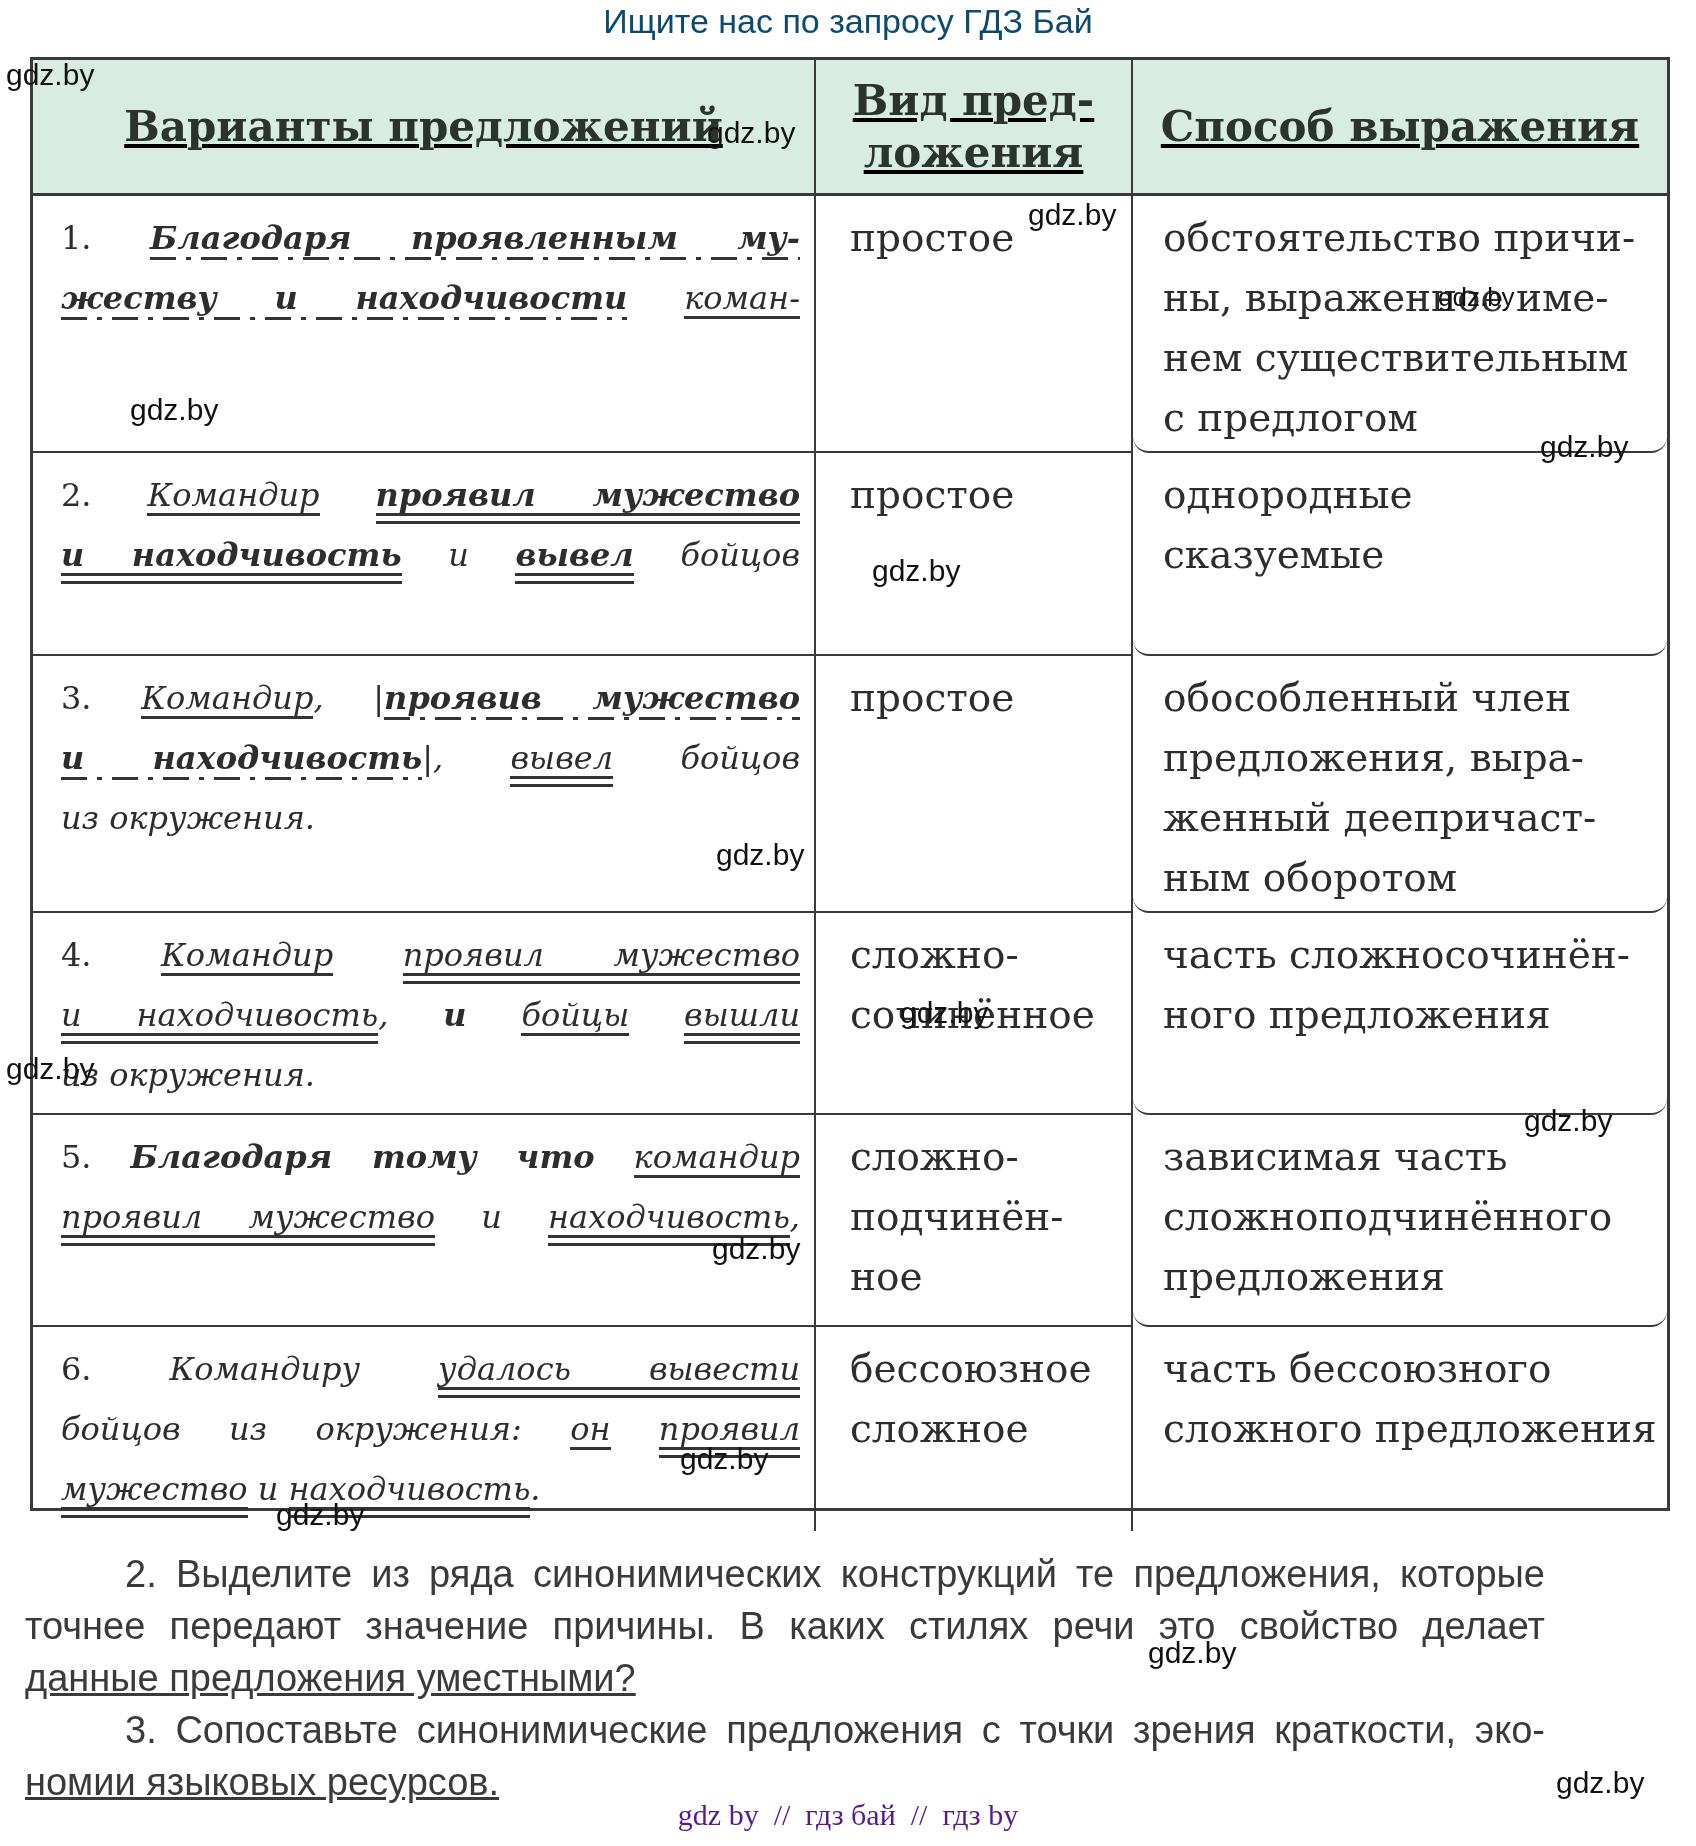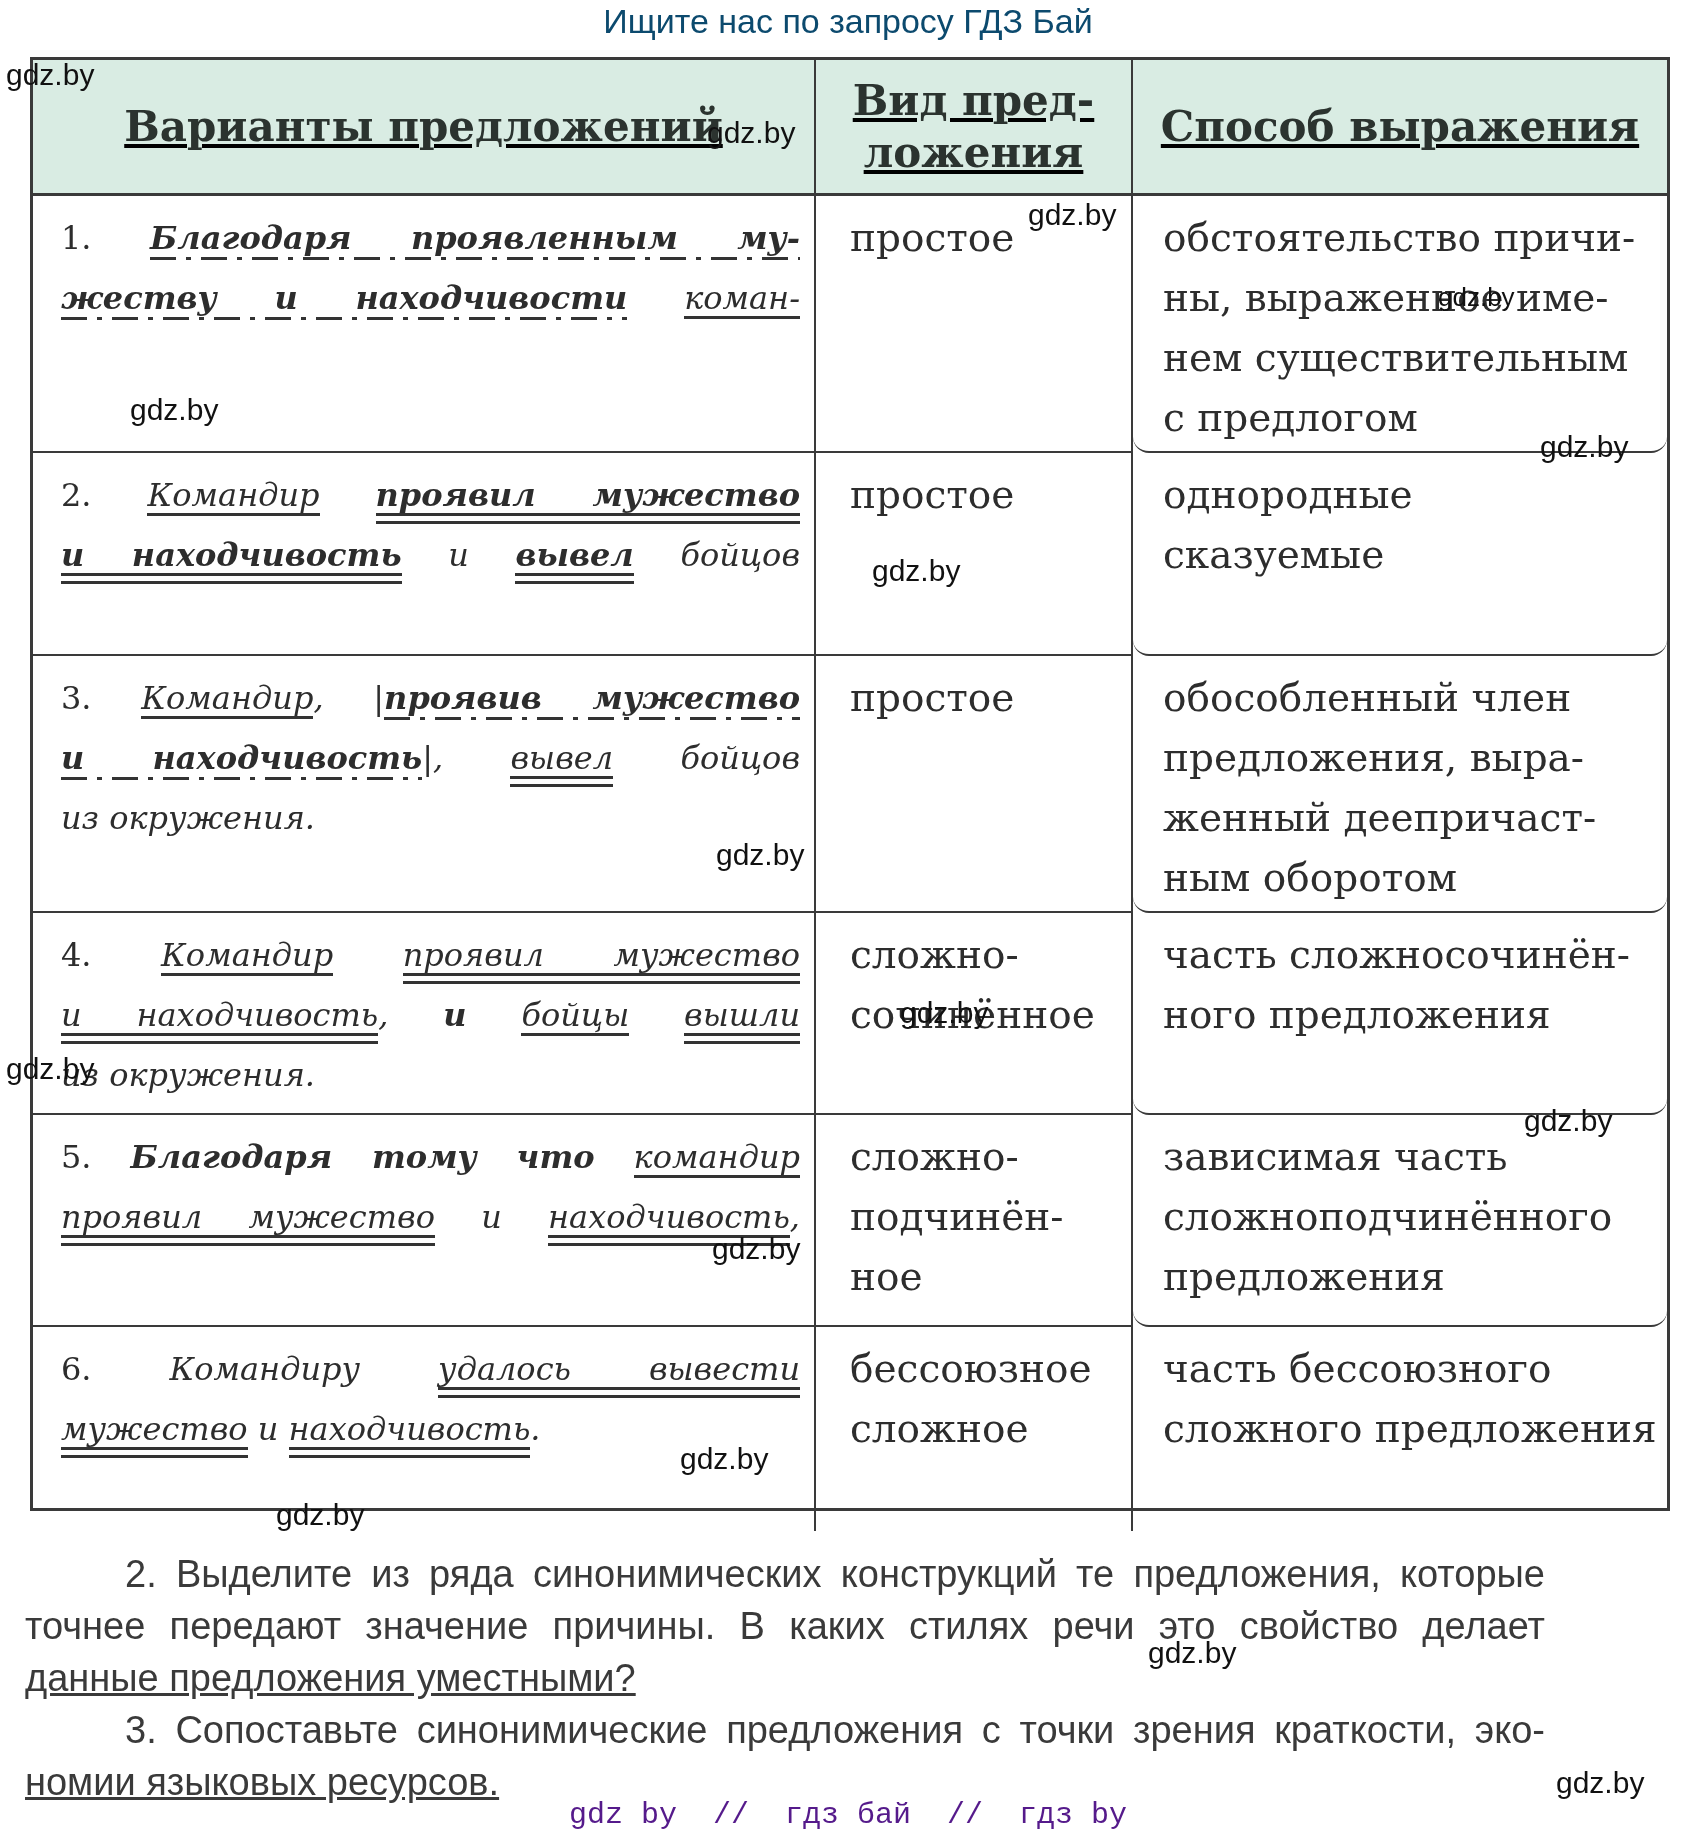--- a/index.html
+++ b/index.html
@@ -54,21 +54,21 @@
   }
   .tasks{
     position:absolute;left:25px;top:1548px;width:1520px;
     font-family:"Liberation Sans",sans-serif;font-size:38px;line-height:52px;color:#3a3a3a;
   }
   .task-line{text-align:justify;text-align-last:justify;}
   .task-line.last{text-align-last:left;text-decoration:underline;}
   .task-line.indent{text-indent:100px;}
   .page-footer{
     position:absolute;top:1798px;left:0;width:100%;text-align:center;
-    font-family:Liberation Mono, monospace;font-size:30px;white-space:pre;
+    font-family:Liberation Serif, serif;font-size:30px;white-space:pre;
   }
   .wm{
     position:absolute;font-family:"Liberation Sans",sans-serif;color:#111;
     white-space:nowrap;line-height:1;
   }
 </style>
 </head>
 <body>
 
 <div class="site-title" style="color: #0c4a6e;">Ищите нас по запросу ГДЗ Бай</div>
@@ -159,20 +159,21 @@
         </div>
         <div class="cell c3">
           <div>зависимая часть</div>
           <div>сложноподчинённого</div>
           <div>предложения</div>
         </div>
       </div>
       <div class="trow lastrow" style="height: 204px;">
         <div class="cell c1">
           <div class="l"><span class="seg s-num">6. </span><span class="seg">Командиру</span><span class="seg"> </span><span class="seg s-u2">удалось вывести</span></div>
+          <div class="l"><span class="seg">бойцов из окружения:</span><span class="seg"> </span><span class="seg s-u1">он</span><span class="seg"> </span><span class="seg s-u2">проявил</span></div>
           <div class="l last"><span class="seg s-u2">мужество</span><span class="seg"> и </span><span class="seg s-u2">находчивость</span><span class="seg">.</span></div>
         </div>
         <div class="cell c2">
           <div>бессоюзное</div>
           <div>сложное</div>
         </div>
         <div class="cell c3">
           <div>часть бессоюзного</div>
           <div>сложного предложения</div>
         </div>

